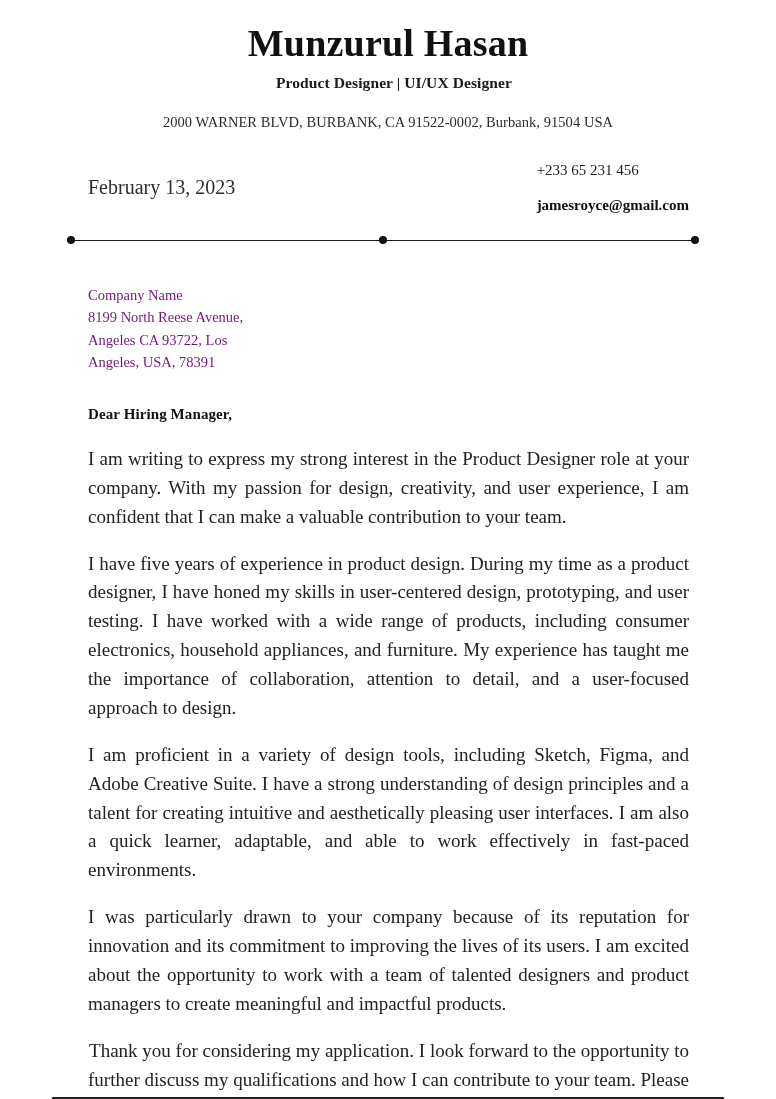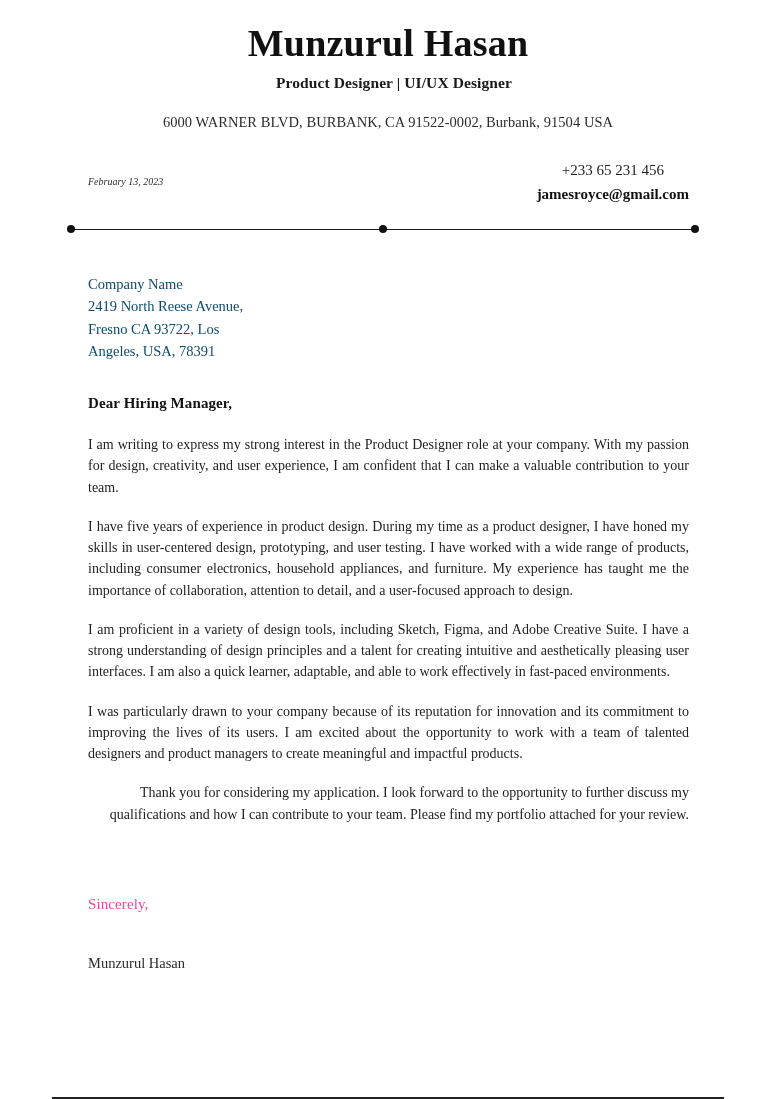--- a/index.html
+++ b/index.html
@@ -61,42 +61,41 @@
   
   .meta-row {
     display: flex;
     align-items: flex-start;
     justify-content: space-between;
     margin-top: 28px;
     padding: 0 35px 0 36px;
   }
 
   .meta-date {
-    font-size: 10px;
+    font-size: 20px;
     color: #2e2e2e;
     padding-top: 17px;
-    font-style: italic;
   }
 
   .meta-contact {
-    text-align: center;
+    text-align: left;
     line-height: 1.5;
   }
 
   .meta-phone {
     font-size: 15px;
     color: #1f1f1f;
     font-weight: normal;
   }
 
   .meta-email {
     font-size: 15px;
     color: #111111;
     font-weight: bold;
-    margin-top: 2px;
+    margin-top: 13px;
   }
 
   
   .divider-wrap {
     position: relative;
     height: 12px;
     margin: 18px 28px 0 18px;
   }
 
   .divider-line {
@@ -122,38 +121,38 @@
 
   
   .body-block {
     padding: 0 35px 0 36px;
   }
 
   .recipient {
     margin-top: 37px;
     font-size: 14.5px;
     line-height: 1.56;
-    color: #0c4a6e;
+    color: #701a75;
   }
   .recipient div { white-space: pre; }
 
   .salutation {
     margin-top: 32px;
     font-size: 15px;
     font-weight: bold;
     color: #111111;
     letter-spacing: 0.1px;
   }
 
   .letter-body {
     margin-top: 22px;
   }
 
   .para {
-    font-size: 14px;
+    font-size: 19px;
     line-height: 1.52;
     color: #222222;
     margin: 0 0 18px 0;
     text-align: justify;
     text-justify: inter-word;
   }
 
   .para.ragged {
     text-align: right;
   }
@@ -173,21 +172,21 @@
   }
 </style>
 </head>
 <body>
 
 <div class="page">
 
   <div class="header">
     <h1 class="candidate-name">Munzurul Hasan</h1>
     <div class="candidate-title">Product Designer | UI/UX Designer</div>
-    <div class="candidate-address">6000 WARNER BLVD, BURBANK, CA 91522-0002, Burbank, 91504 USA</div>
+    <div class="candidate-address">2000 WARNER BLVD, BURBANK, CA 91522-0002, Burbank, 91504 USA</div>
   </div>
 
   <div class="meta-row">
     <div class="meta-date">February 13, 2023</div>
     <div class="meta-contact">
       <div class="meta-phone">+233 65 231 456</div>
       <div class="meta-email">jamesroyce@gmail.com</div>
     </div>
   </div>
 
@@ -195,22 +194,22 @@
     <div class="divider-line"></div>
     <span class="divider-dot left"></span>
     <span class="divider-dot center"></span>
     <span class="divider-dot right"></span>
   </div>
 
   <div class="body-block">
 
     <div class="recipient">
       <div>Company Name</div>
-      <div>2419 North Reese Avenue,</div>
-      <div>Fresno CA 93722, Los</div>
+      <div>8199 North Reese Avenue,</div>
+      <div>Angeles CA 93722, Los</div>
       <div>Angeles, USA, 78391</div>
     </div>
 
     <div class="salutation">Dear Hiring Manager,</div>
 
     <div class="letter-body">
       <p class="para">I am writing to express my strong interest in the Product Designer role at your company. With my passion for design, creativity, and user experience, I am confident that I can make a valuable contribution to your team.</p>
       <p class="para">I have five years of experience in product design. During my time as a product designer, I have honed my skills in user-centered design, prototyping, and user testing. I have worked with a wide range of products, including consumer electronics, household appliances, and furniture. My experience has taught me the importance of collaboration, attention to detail, and a user-focused approach to design.</p>
       <p class="para">I am proficient in a variety of design tools, including Sketch, Figma, and Adobe Creative Suite. I have a strong understanding of design principles and a talent for creating intuitive and aesthetically pleasing user interfaces. I am also a quick learner, adaptable, and able to work effectively in fast-paced environments.</p>
       <p class="para">I was particularly drawn to your company because of its reputation for innovation and its commitment to improving the lives of its users. I am excited about the opportunity to work with a team of talented designers and product managers to create meaningful and impactful products.</p>

